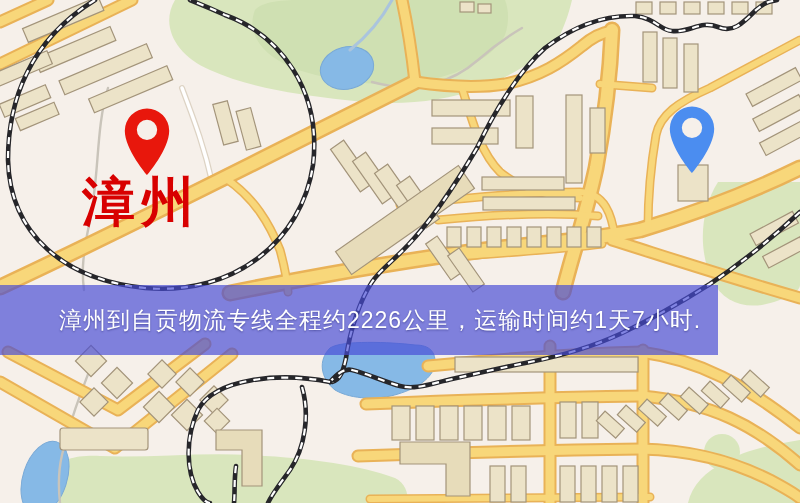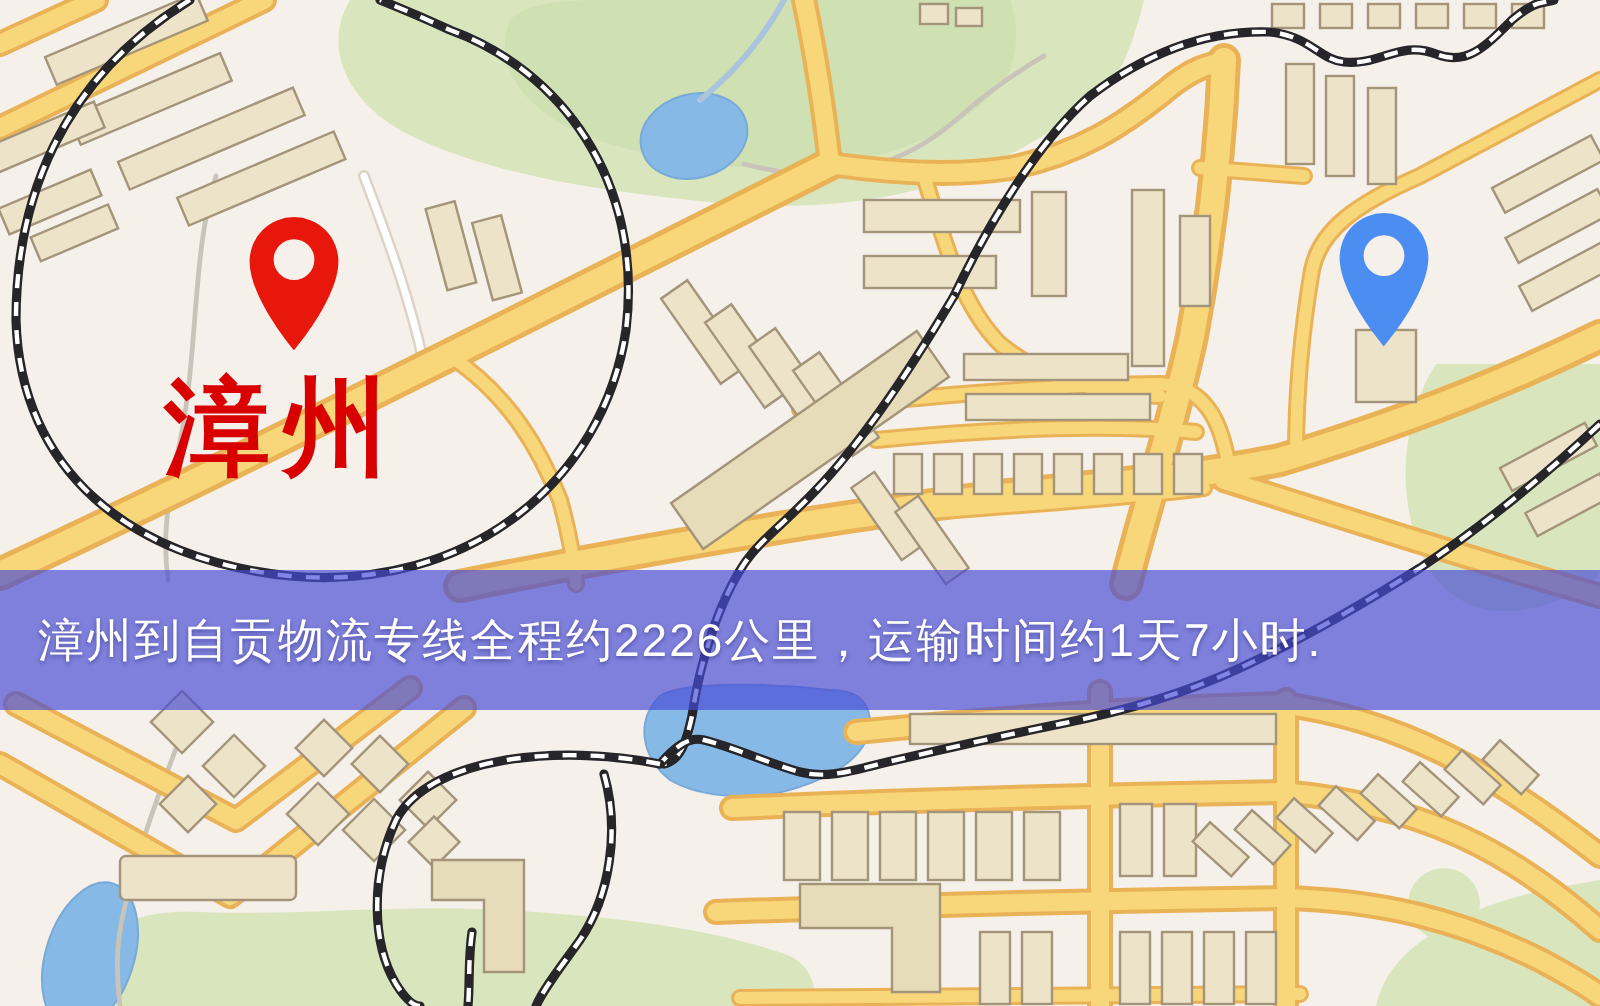--- a/index.html
+++ b/index.html
@@ -17,28 +17,28 @@
   .stream{fill:none;stroke:#c9c4ba;stroke-width:2.4;stroke-linecap:round;}
   .bstream{fill:none;stroke:#aac4dd;stroke-width:3;stroke-linecap:round;}
   .rwb{fill:none;stroke:#26262a;stroke-width:4.6;stroke-linecap:round;}
   .rww{fill:none;stroke:#ffffff;stroke-width:2.2;stroke-dasharray:7 7;stroke-linecap:butt;}
   .bld{fill:#ece3c8;stroke:#a3947a;stroke-width:1.2;}
   .bld2{fill:#e7dcba;stroke:#a3947a;stroke-width:1.2;}
   .park{fill:#d9e6bd;stroke:none;}
   .park2{fill:#cfe0b2;stroke:none;}
   .water{fill:#86b9e6;stroke:#79a9d6;stroke-width:1;}
   
-  #banner{position:absolute;left:0;top:285px;width:800px;height:70px;
+  #banner{position:absolute;left:0;top:285px;width:678px;height:70px;
           background:rgba(71,75,214,0.68);display:flex;align-items:center;
-          z-index:30;}
+          z-index:30;padding-left:40px;}
   #banner .txt{color:#fff;font-size:23px;padding-left:19px;letter-spacing:1px;
           text-shadow:0 1px 2px rgba(20,20,90,.45);white-space:nowrap;}
   .city-label{position:absolute;font-family:"Liberation Serif","DejaVu Serif",serif;
           font-weight:bold;z-index:20;letter-spacing:6px;line-height:1;}
-  #origin-label{left:82px;top:176px;font-size:53px;color:#d80000;margin-top:13px;}
+  #origin-label{left:82px;top:176px;font-size:53px;color:#d80000;}
   #dest-label{left:645px;top:181px;font-size:49px;color:#1a1ad2;}
   .pin{position:absolute;z-index:25;}
   #origin-pin{left:119px;top:103px;}
   #dest-pin{left:664px;top:101px;}
 </style>
 </head>
 <body>
 
 <div id="stage">
 

